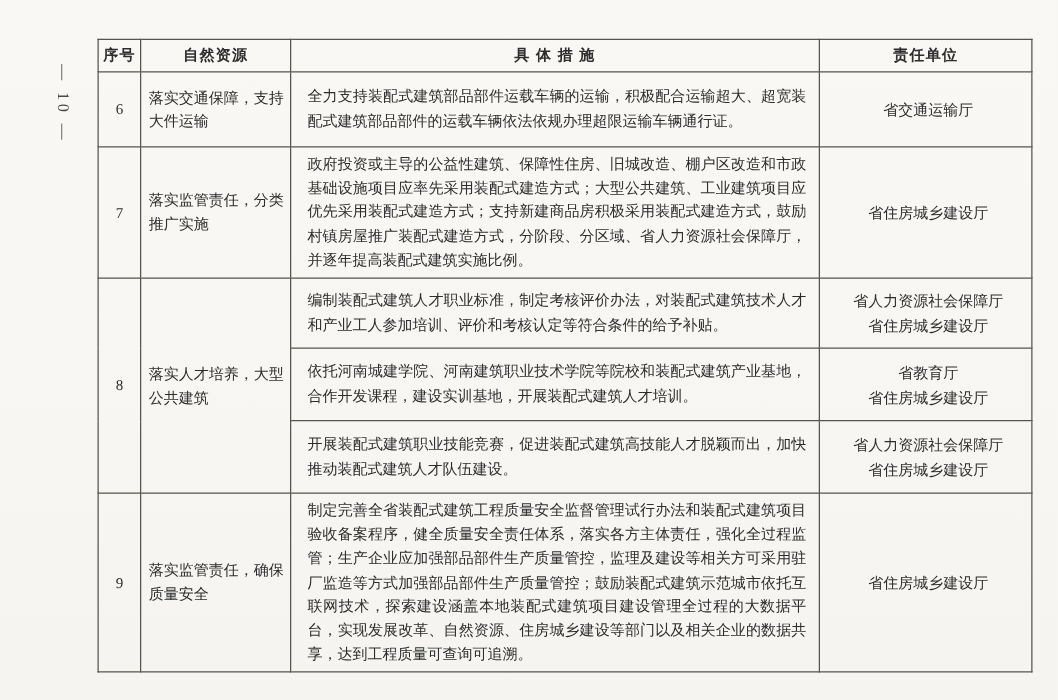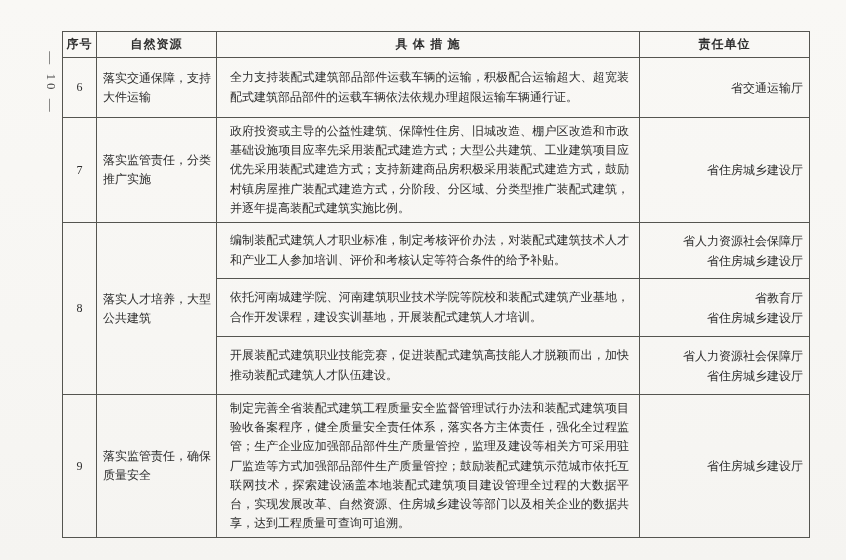--- a/index.html
+++ b/index.html
@@ -24,21 +24,21 @@
   .margin-page-number span {
     display: inline-block;
     transform: rotate(90deg);
     white-space: nowrap;
     font-size: 13px;
     letter-spacing: 3px;
     color: #4a4a4a;
   }
   table.doc-table {
     position: absolute;
-    left: 62px; top: 31px;
+    left: 78px; top: 31px;
     width: 747px; height: 497px;
     border-collapse: collapse;
     table-layout: fixed;
     background: transparent;
   }
   table.doc-table th, table.doc-table td {
     border: 1px solid #555550;
     vertical-align: middle;
     font-size: 12px;
     color: #2d2d2d;
@@ -61,21 +61,21 @@
   }
   td.measures-cell {
     padding: 4px 10px 4px 13px;
     line-height: 19.2px;
     text-align: justify;
     text-justify: inter-character;
   }
   td.unit-cell {
     padding: 4px 6px 4px 10px;
     line-height: 20px;
-    text-align: right;
+    text-align: center;
   }
   col.c-no { width: 34px; }
   col.c-task { width: 120px; }
   col.c-measures { width: 423px; }
   col.c-unit { width: 170px; }
 </style>
 </head>
 <body>
 
 <div class="page">
@@ -104,21 +104,21 @@
         <td class="no-cell">6</td>
         <td class="task-cell">落实交通保障，支持大件运输</td>
         <td class="measures-cell">全力支持装配式建筑部品部件运载车辆的运输，积极配合运输超大、超宽装配式建筑部品部件的运载车辆依法依规办理超限运输车辆通行证。</td>
         <td class="unit-cell">
           <div>省交通运输厅</div>
         </td>
       </tr>
       <tr style="height:97px;">
         <td class="no-cell">7</td>
         <td class="task-cell">落实监管责任，分类推广实施</td>
-        <td class="measures-cell">政府投资或主导的公益性建筑、保障性住房、旧城改造、棚户区改造和市政基础设施项目应率先采用装配式建造方式；大型公共建筑、工业建筑项目应优先采用装配式建造方式；支持新建商品房积极采用装配式建造方式，鼓励村镇房屋推广装配式建造方式，分阶段、分区域、分类型推广装配式建筑，并逐年提高装配式建筑实施比例。</td>
+        <td class="measures-cell">政府投资或主导的公益性建筑、保障性住房、旧城改造、棚户区改造和市政基础设施项目应率先采用装配式建造方式；大型公共建筑、工业建筑项目应优先采用装配式建造方式；支持新建商品房积极采用装配式建造方式，鼓励村镇房屋推广装配式建造方式，分阶段、分区域、省人力资源社会保障厅，并逐年提高装配式建筑实施比例。</td>
         <td class="unit-cell">
           <div>省住房城乡建设厅</div>
         </td>
       </tr>
       <tr style="height:56px;">
         <td class="no-cell" rowspan="3">8</td>
         <td class="task-cell" rowspan="3">落实人才培养，大型公共建筑</td>
         <td class="measures-cell">编制装配式建筑人才职业标准，制定考核评价办法，对装配式建筑技术人才和产业工人参加培训、评价和考核认定等符合条件的给予补贴。</td>
         <td class="unit-cell">
           <div>省人力资源社会保障厅</div>

